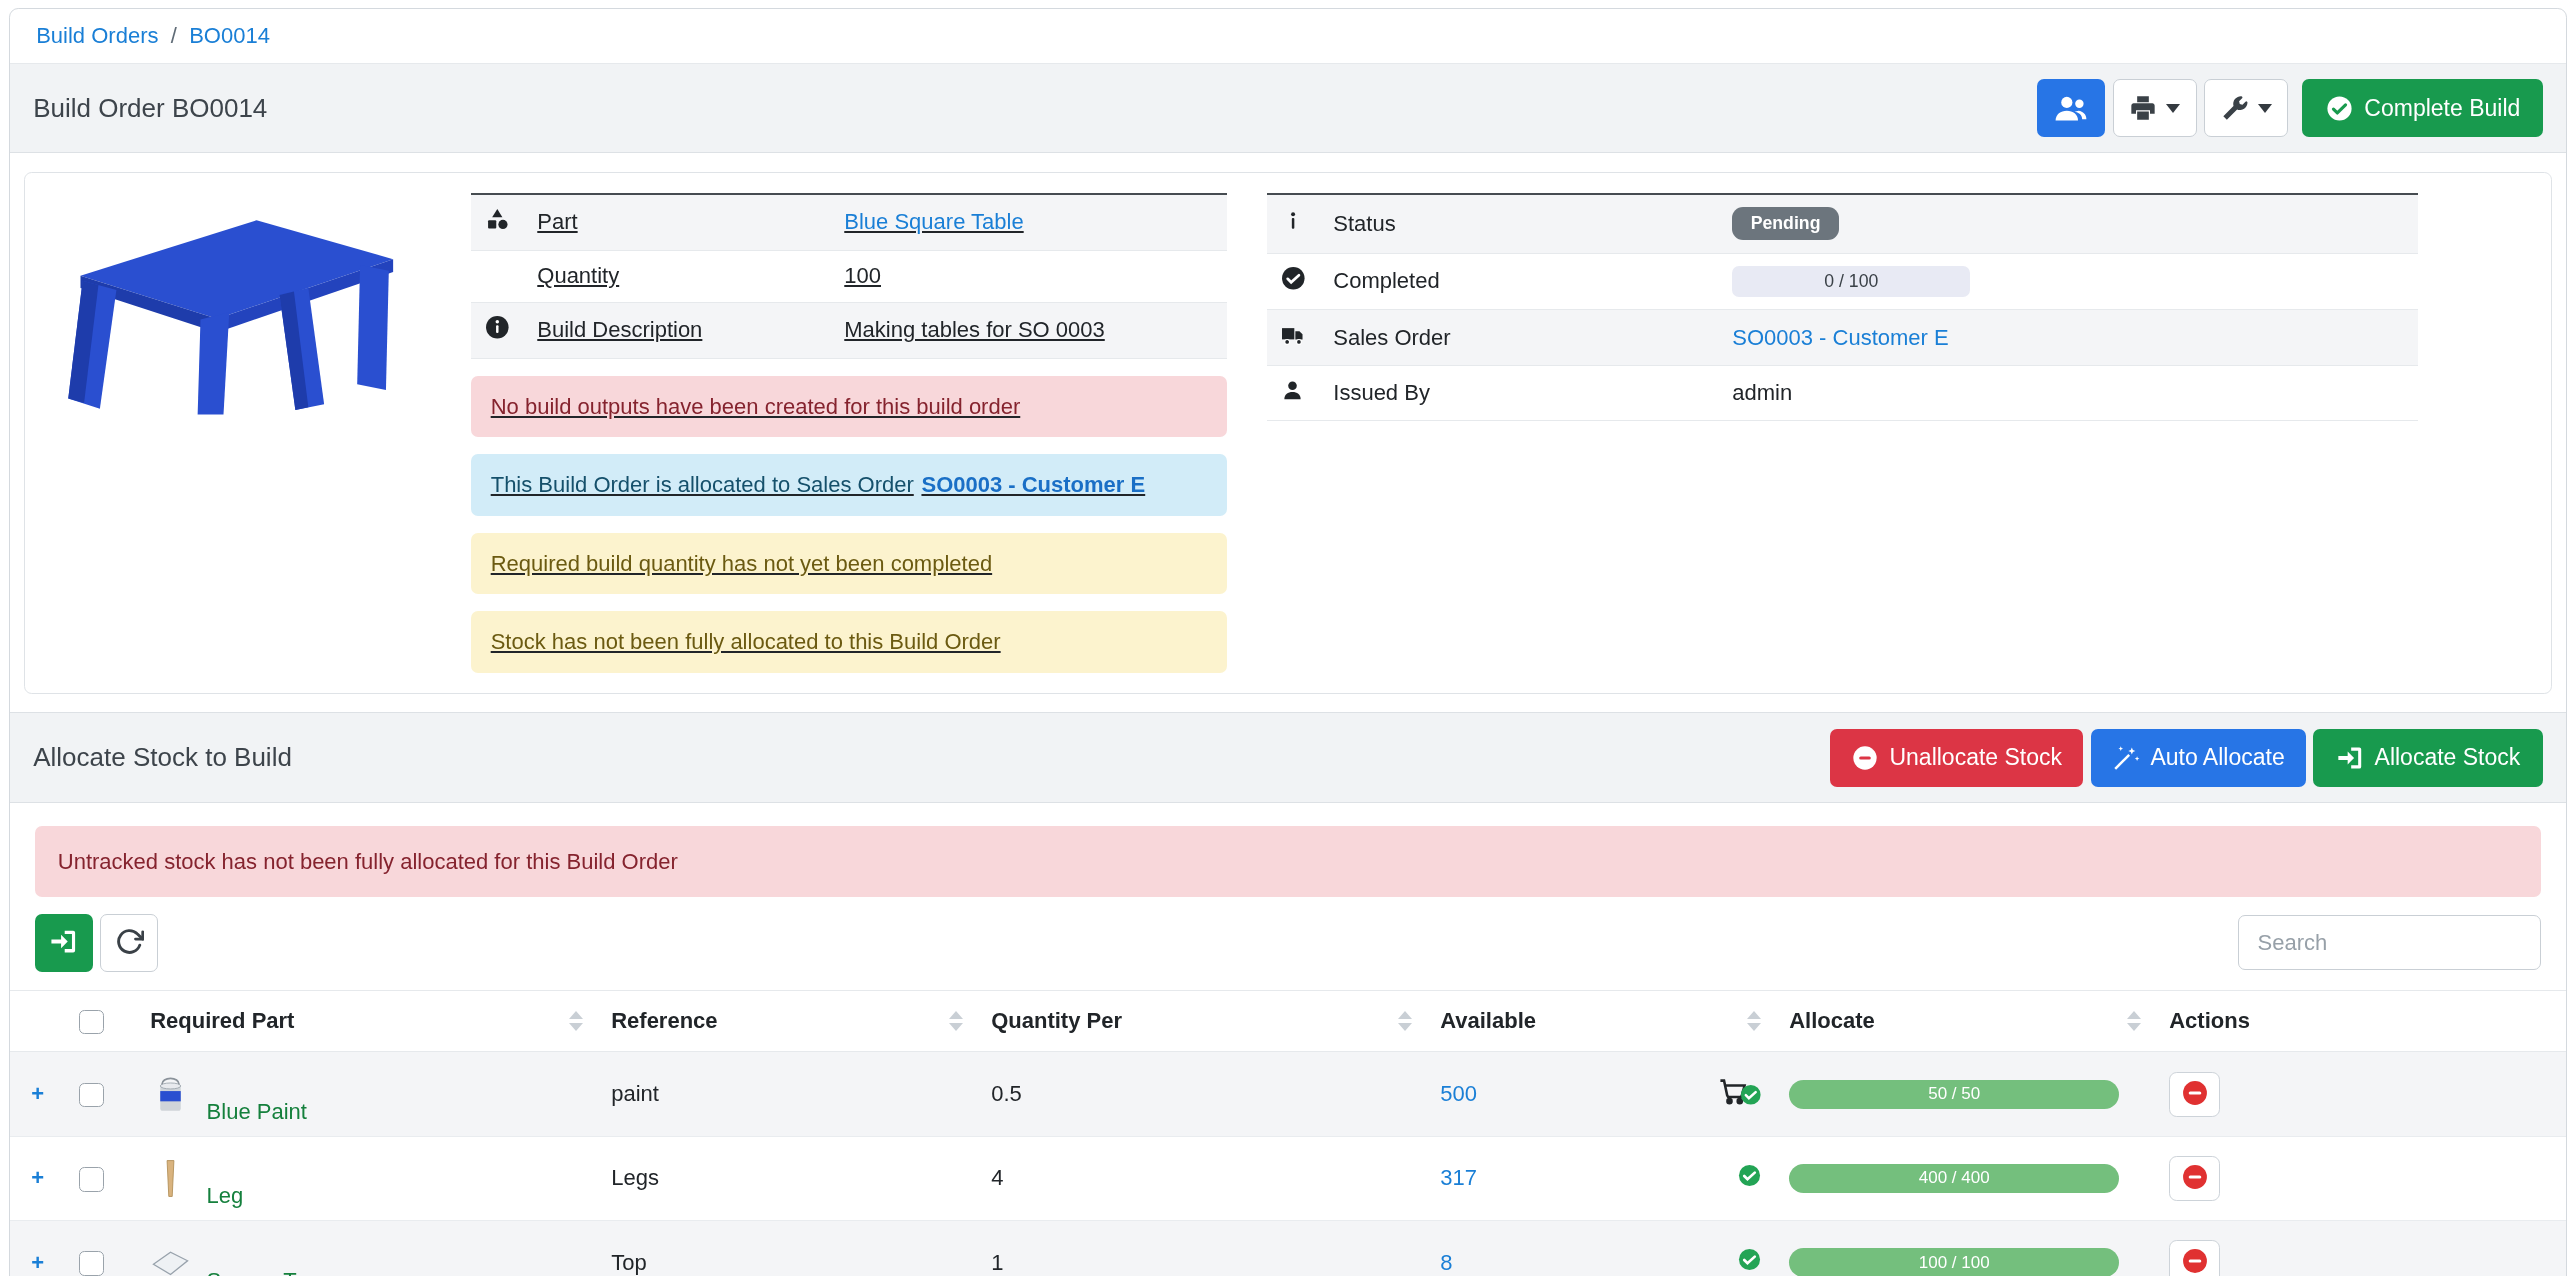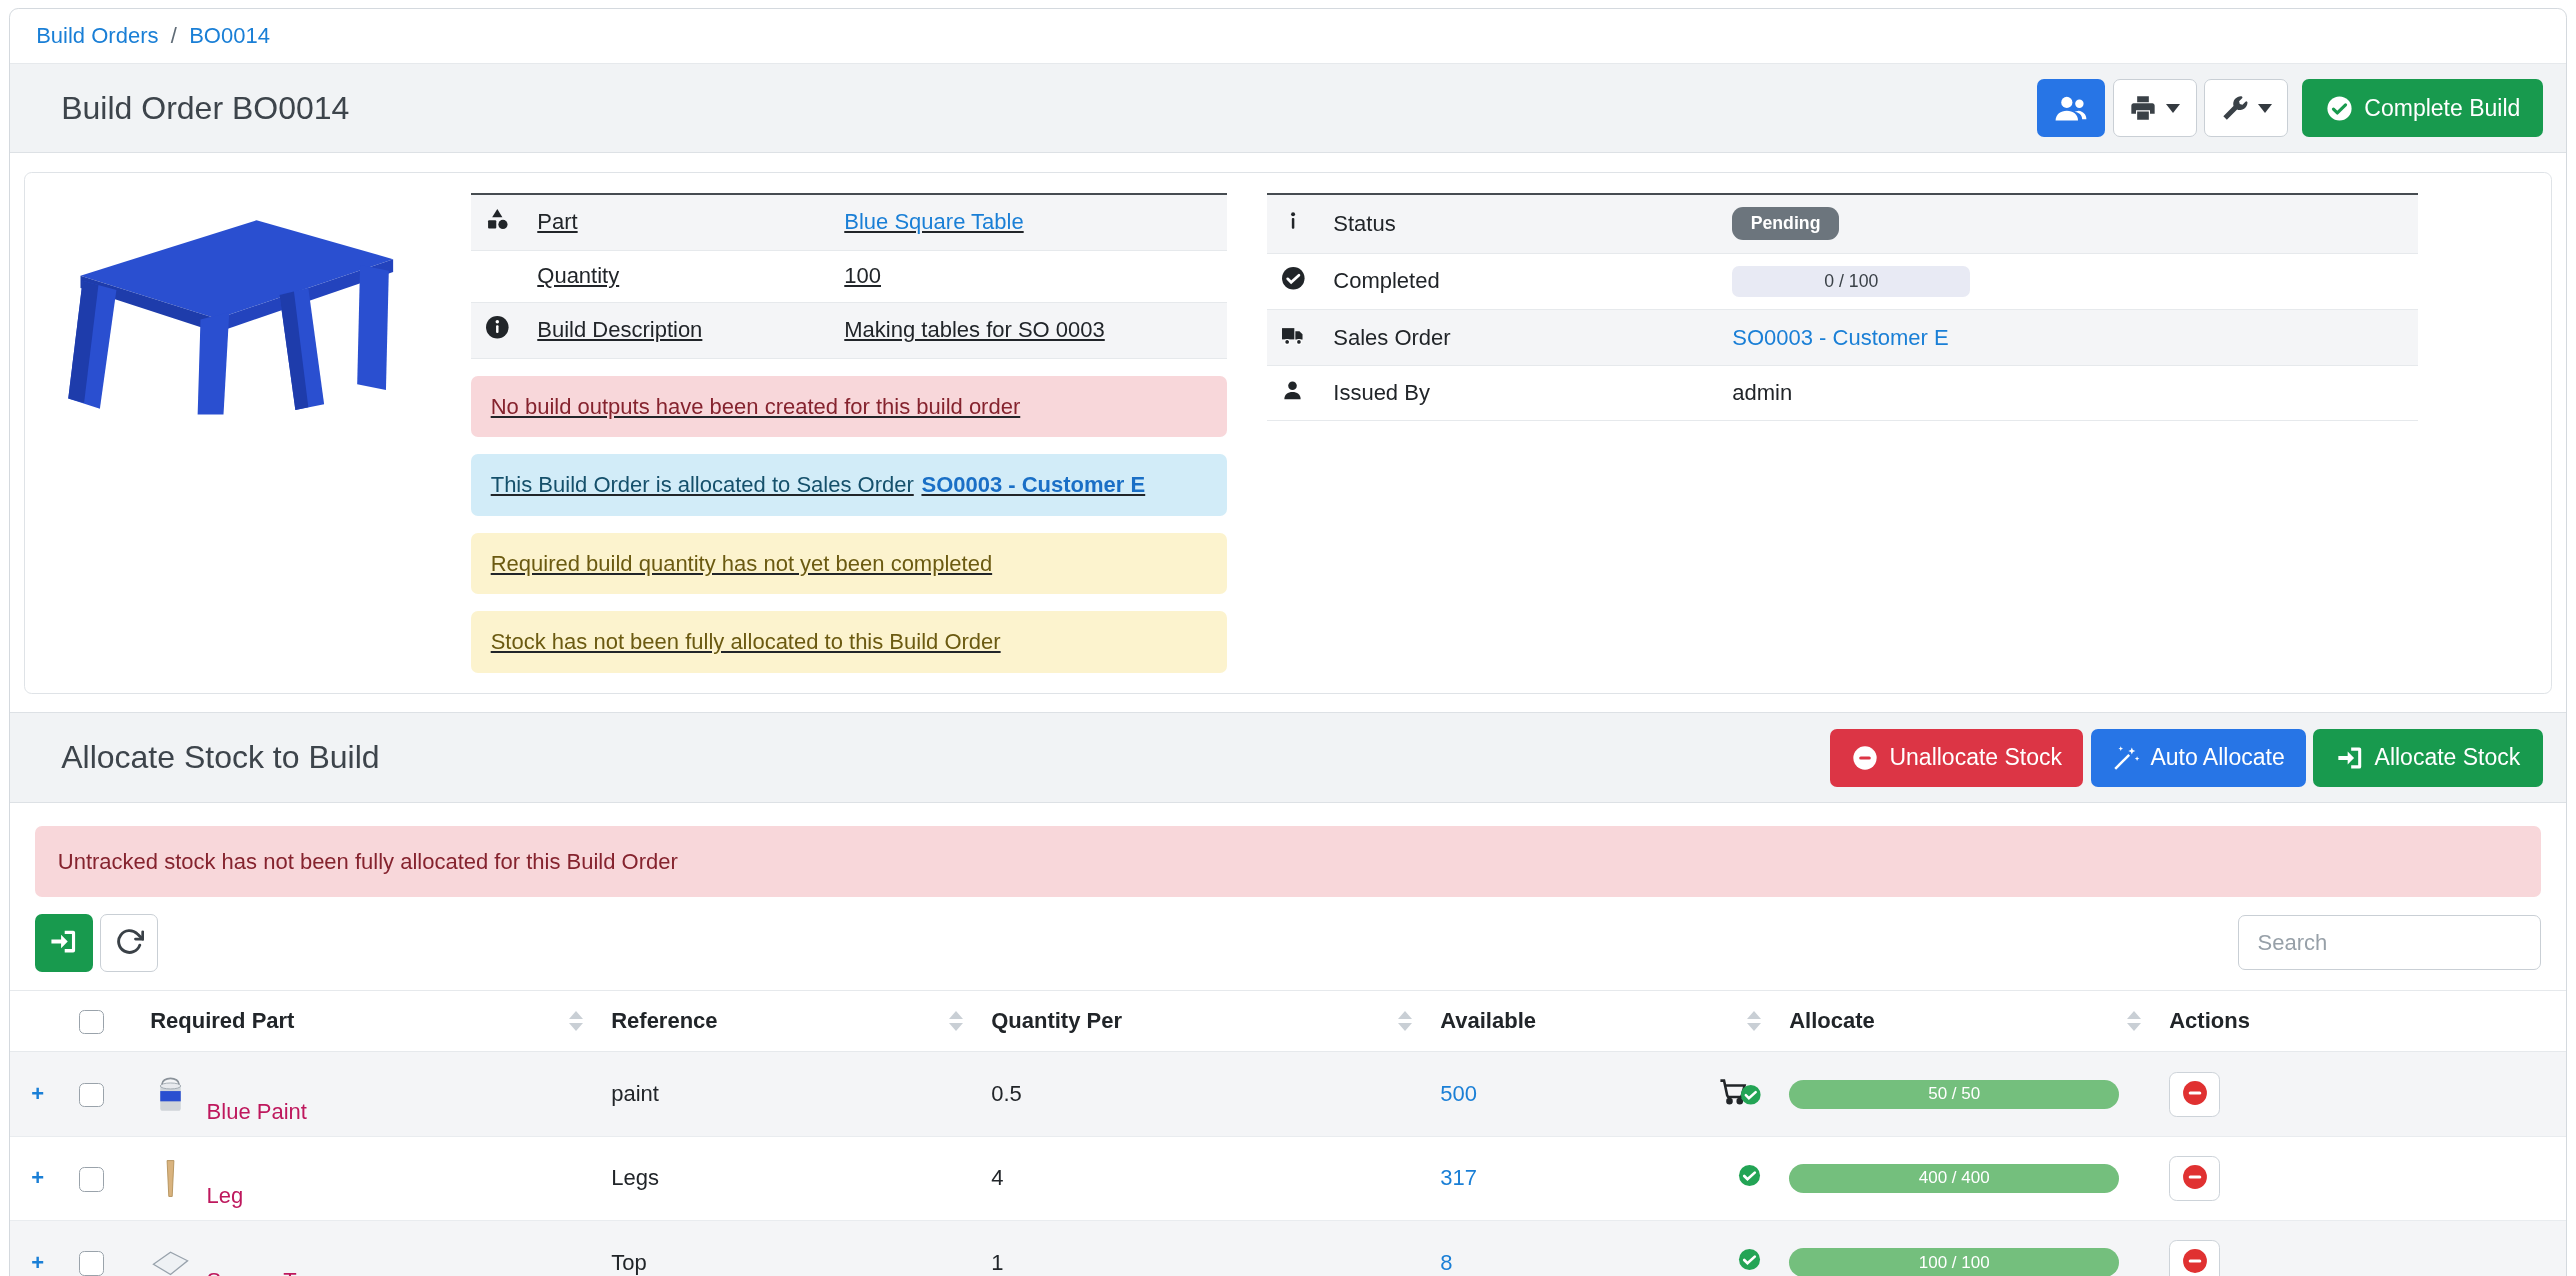--- a/index.html
+++ b/index.html
@@ -12,21 +12,21 @@
 
   
   .breadcrumb { display:flex; align-items:center; gap:12.3px; padding:14px 26px; border-bottom:1.5px solid #e6e9ec; }
   .breadcrumb a { color:#1a7fd6; }
   .breadcrumb .sep { color:#5f6b76; }
 
   
   .panel-heading { display:flex; align-items:center; justify-content:space-between;
     background:#f1f3f5; padding:15.4px 23px; border-bottom:1.5px solid #dde1e5; }
   .panel-heading.second { border-top:1.5px solid #dde1e5; }
-  .panel-title { font-size:32px; color:#3d444b; font-weight:500;margin-left:28px; }
+  .panel-title { font-size:26px; color:#3d444b; font-weight:500; }
 
   
   .btn { display:inline-flex; align-items:center; justify-content:center; gap:10.7px;
     border-radius:7px; border:1.5px solid transparent; font-size:23px; height:58px;
     cursor:pointer; font-family:inherit; white-space:nowrap; }
   .btn svg { display:block; }
   .btn-primary-icon { background:#2775e6; width:68px; }
   .btn-outline { background:#fff; border-color:#c9cfd5; color:#343a40; width:84px; gap:9.2px; }
   .caret { width:0; height:0; border-left:7.7px solid transparent; border-right:7.7px solid transparent; border-top:9.2px solid #343a40; }
   .btn-success { background:#189a4e; color:#fff; padding:0 21.5px; }
@@ -83,21 +83,21 @@
   .sort i { display:block; width:0; height:0; border-left:7px solid transparent; border-right:7px solid transparent; }
   .sort .up   { border-bottom:8.4px solid #c9cfd5; }
   .sort .down { border-top:8.4px solid #c9cfd5; }
   table.main td { padding:10.7px 14px; border-top:1.5px solid #e9ecef; font-size:22px; vertical-align:middle; }
   table.main tbody tr:nth-child(odd) td { background:#f4f5f7; }
   table.main tbody tr:last-child td { border-bottom:1.5px solid #e9ecef; }
   .expand { color:#1a7fd6; font-weight:700; font-size:29px; text-align:center; cursor:pointer; }
   .cb { -webkit-appearance:none; appearance:none; width:24.6px; height:24.6px; border:1.5px solid #9aa3ab;
     border-radius:5.4px; background:#fff; margin:0; vertical-align:middle; cursor:pointer; }
   .part-cell { display:flex; align-items:center; gap:15.4px; }
-  .part-cell a { color:#be185d;margin-top:36px; }
+  .part-cell a { color:#15803d;margin-top:36px; }
   .thumb { width:41px; height:41px; flex:none; }
   .avail { display:flex; align-items:center; justify-content:space-between; }
   .avail a { color:#1a7fd6; }
   .avail-icons { display:flex; align-items:center; }
   .avail-icons .over { margin-left:-7.7px; margin-top:7.7px; }
   .alloc-bar { width:330px; height:29px; background:#74bf7d; border-radius:14.6px;
     display:flex; align-items:center; justify-content:center; color:#fff; font-size:17px; }
   .act-btn { width:51px; height:45px; border:1.5px solid #cdd3d9; border-radius:7.7px; background:#fff;
     display:flex; align-items:center; justify-content:center; cursor:pointer; }
 </style>

